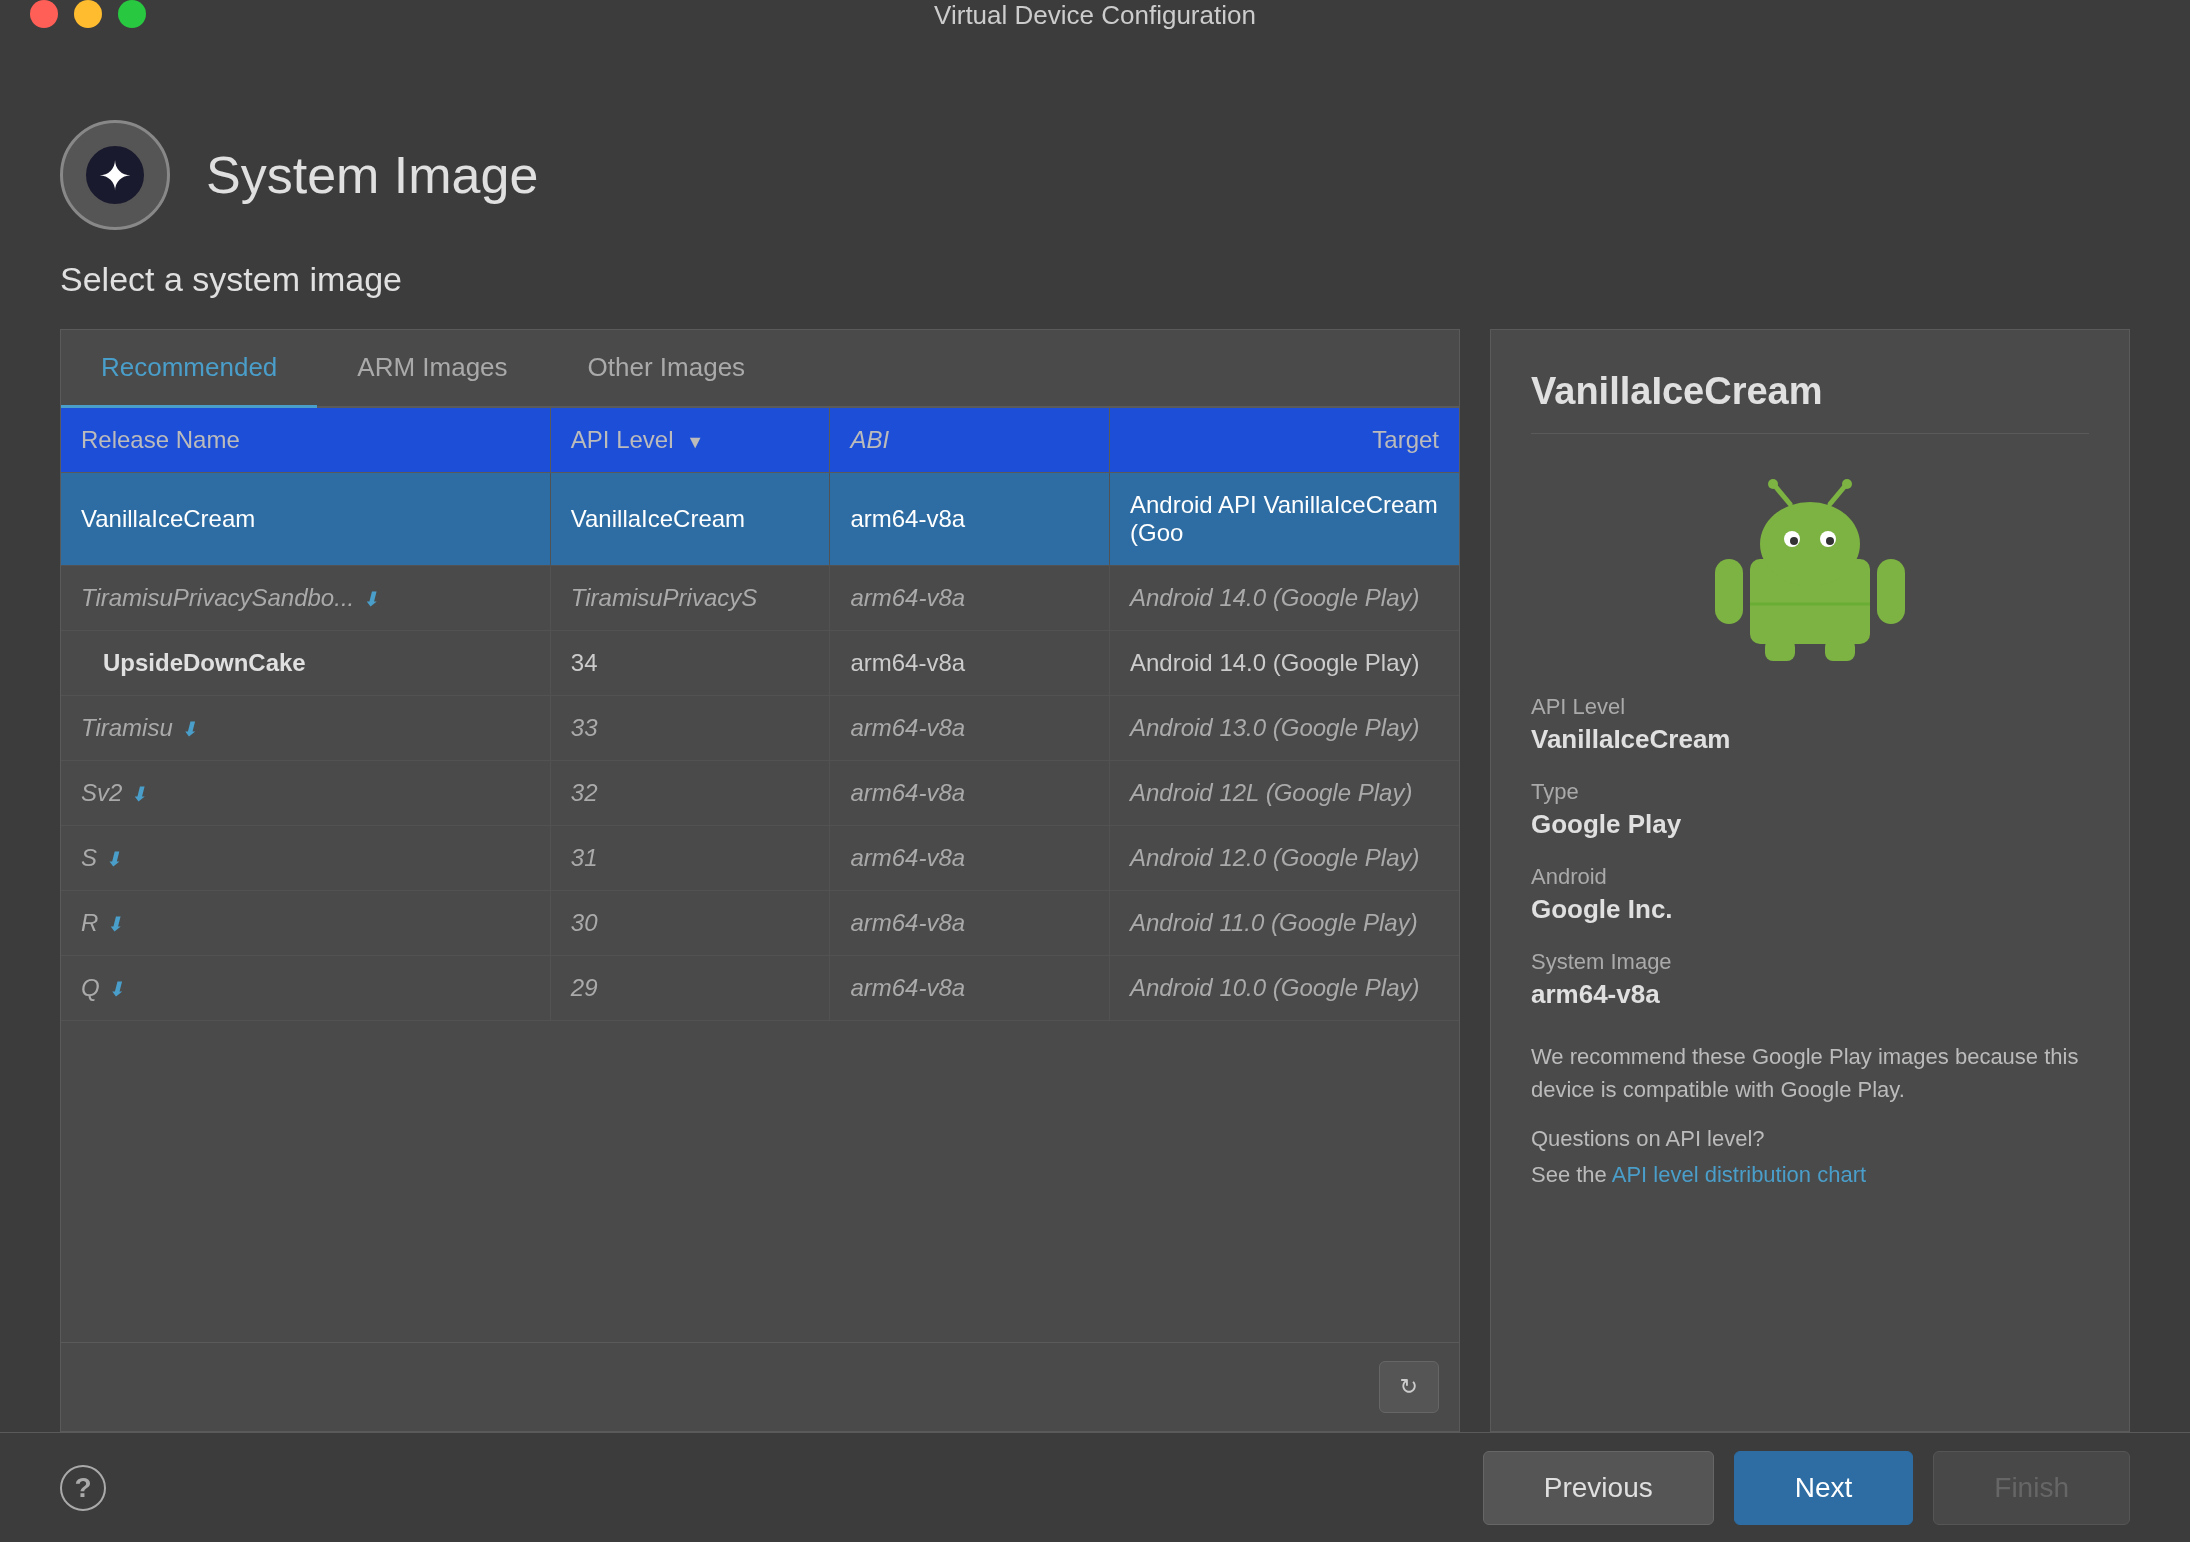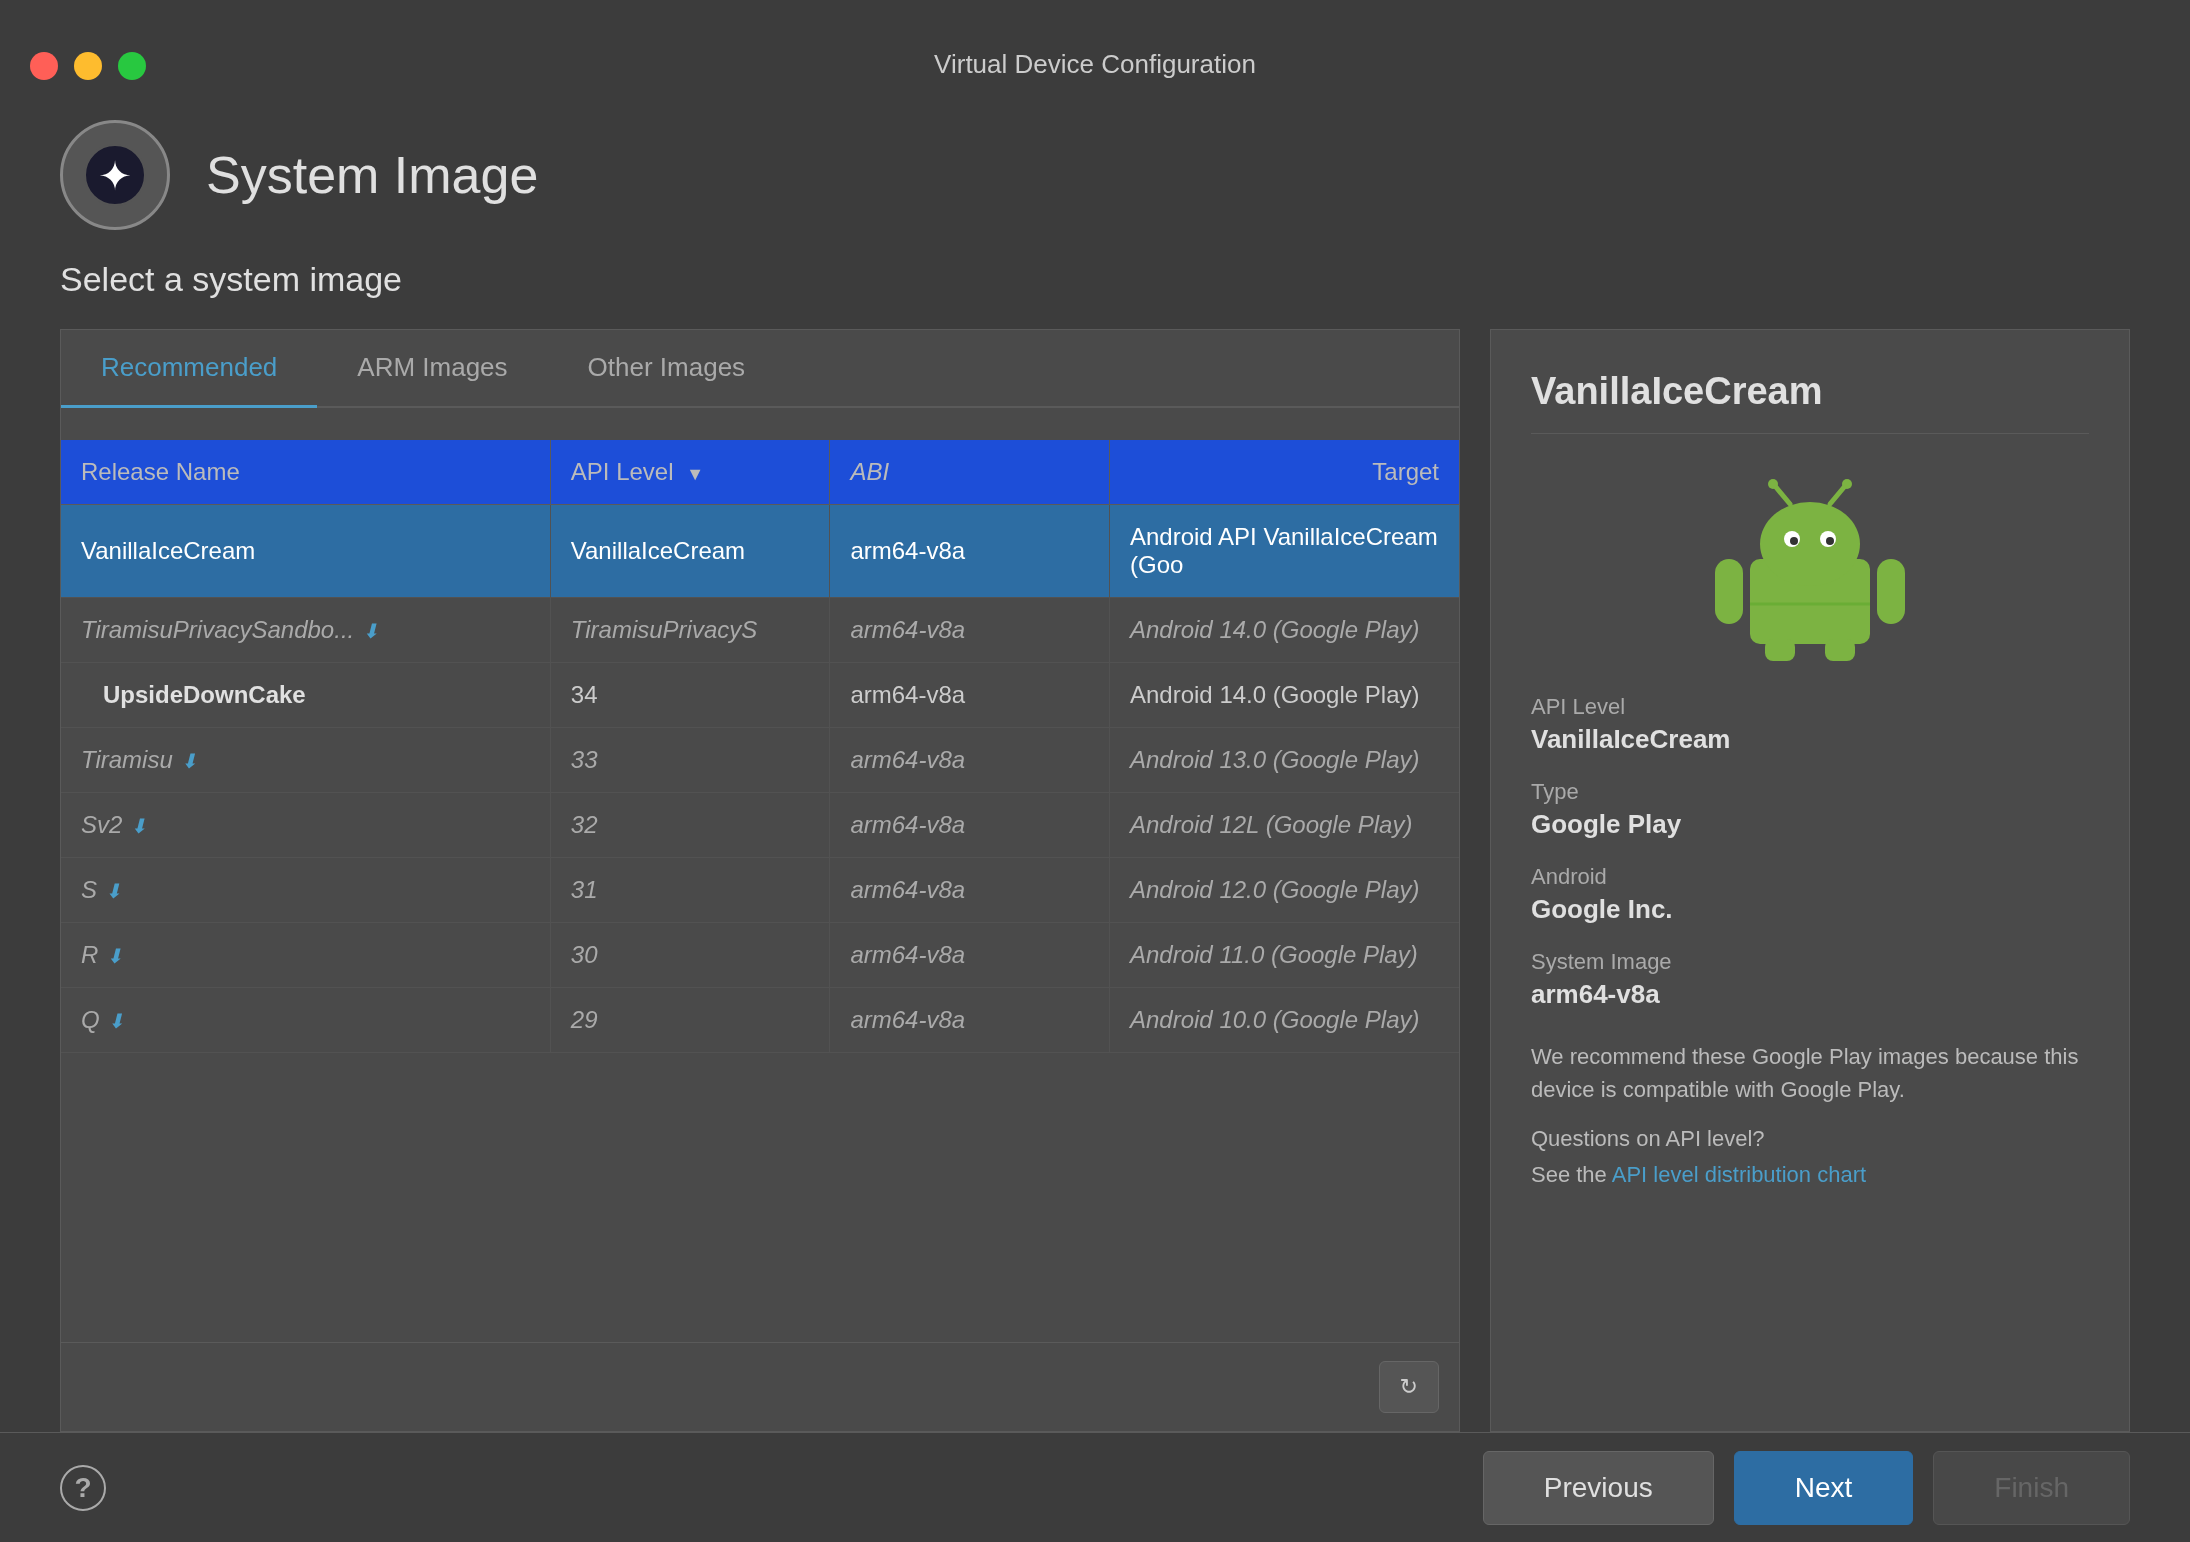--- a/index.html
+++ b/index.html
@@ -10,21 +10,21 @@
       height: 1542px;
       overflow: hidden;
       position: relative;
     }
 
     
     .title-bar {
       background: #3c3c3c;
       height: 80px;
       display: flex;
-      align-items: flex-end;
+      align-items: flex-start;
       justify-content: center;
       position: relative;
     }
     .traffic-lights {
       position: absolute;
       left: 30px;
       display: flex;
       gap: 16px;
     }
     .traffic-light {
@@ -100,21 +100,20 @@
       flex: 1;
     }
 
     
     .left-panel {
       flex: 1;
       display: flex;
       flex-direction: column;
       background: #4a4a4a;
       border: 1px solid #5a5a5a;
-      gap: 32px;
     }
 
     
     .tabs {
       display: flex;
       border-bottom: 2px solid #5a5a5a;
     }
     .tab {
       padding: 22px 40px;
       color: #aaa;

